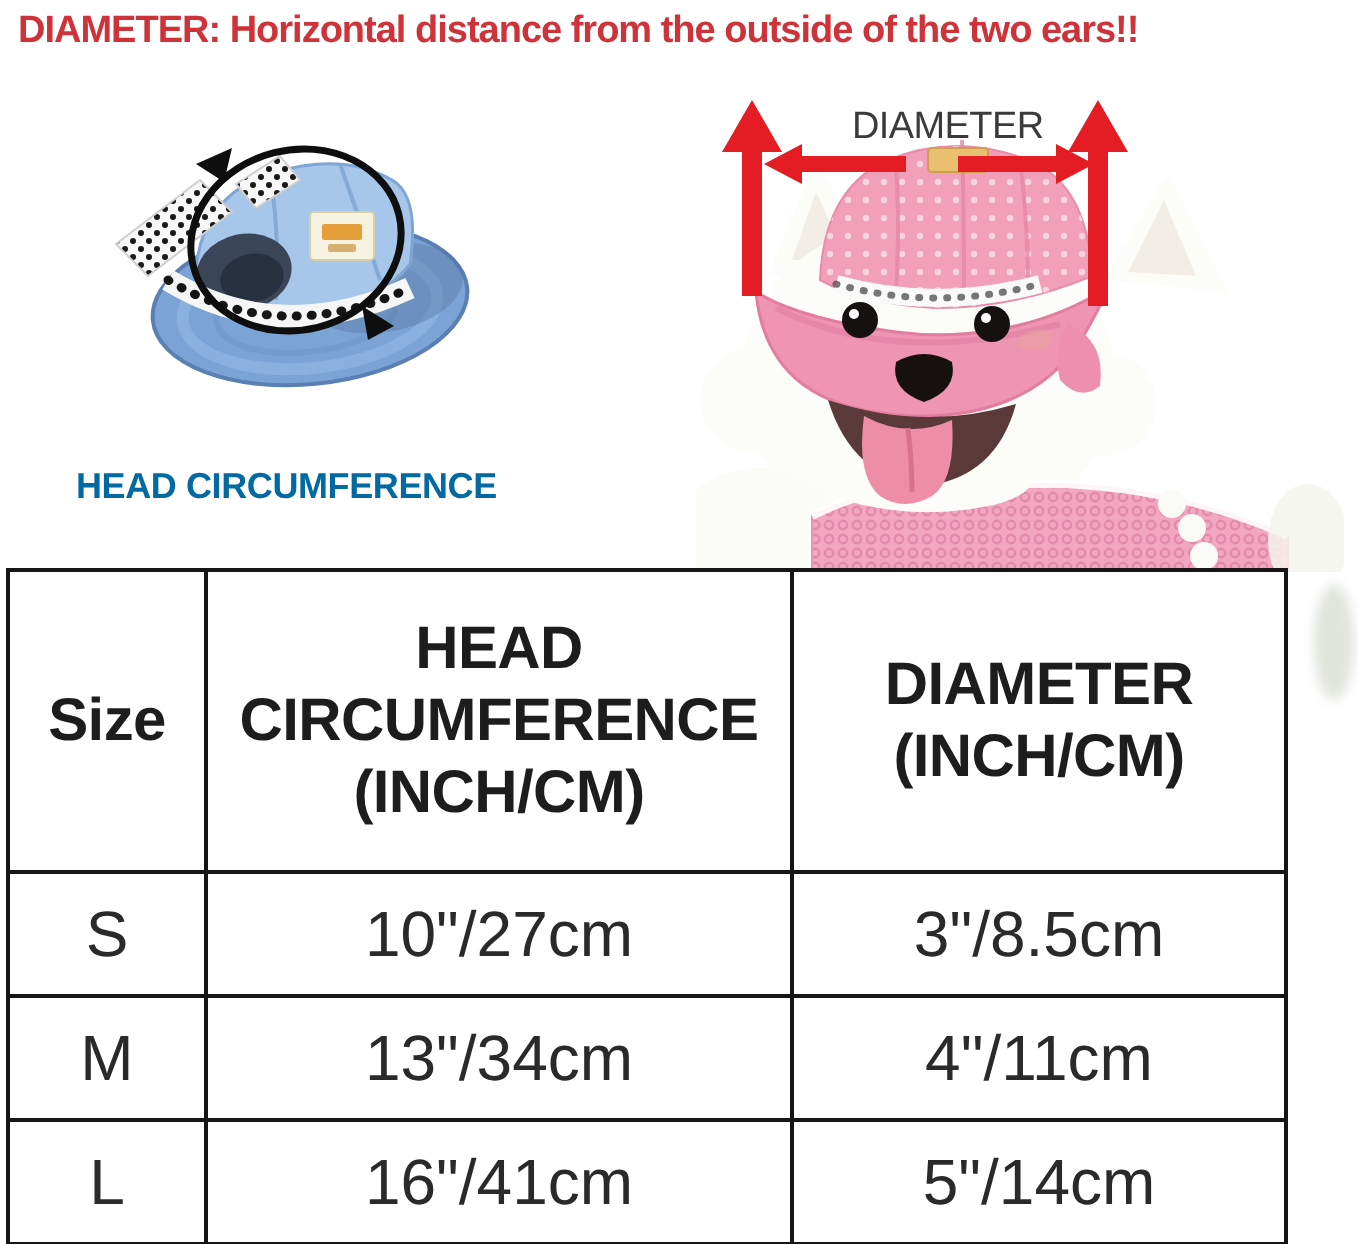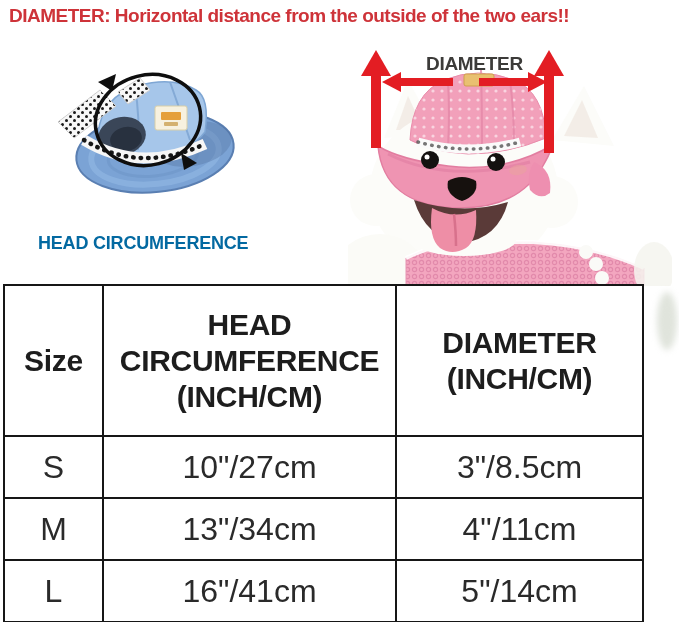--- a/index.html
+++ b/index.html
@@ -11,21 +11,21 @@
   #title{
     left:9px;top:5px;width:660px;
     font-size:19px;font-weight:bold;letter-spacing:-0.5px;
     color:#ce3339;white-space:nowrap;
   }
   #hat-caption{
     left:38px;top:233px;font-size:18px;font-weight:bold;letter-spacing:-0.2px;
     color:#0369a1;white-space:nowrap;
   }
   #diameter-label{
-    left:426px;top:53px;font-size:19px;font-weight:bold;letter-spacing:-0.3px;
+    left:426px;top:53px;font-size:19px;font-weight:normal;letter-spacing:-0.3px;
     color:#3c3b39;white-space:nowrap;
   }
   #hat-fig{left:40px;top:62px;width:250px;height:170px;}
   #dog-fig{left:348px;top:42px;width:324px;height:244px;}
   #stray-fur{
     left:657px;top:292px;width:20px;height:58px;border-radius:50%;
     background:#e0e4dc;filter:blur(3px);
   }
   
   #size-table{

